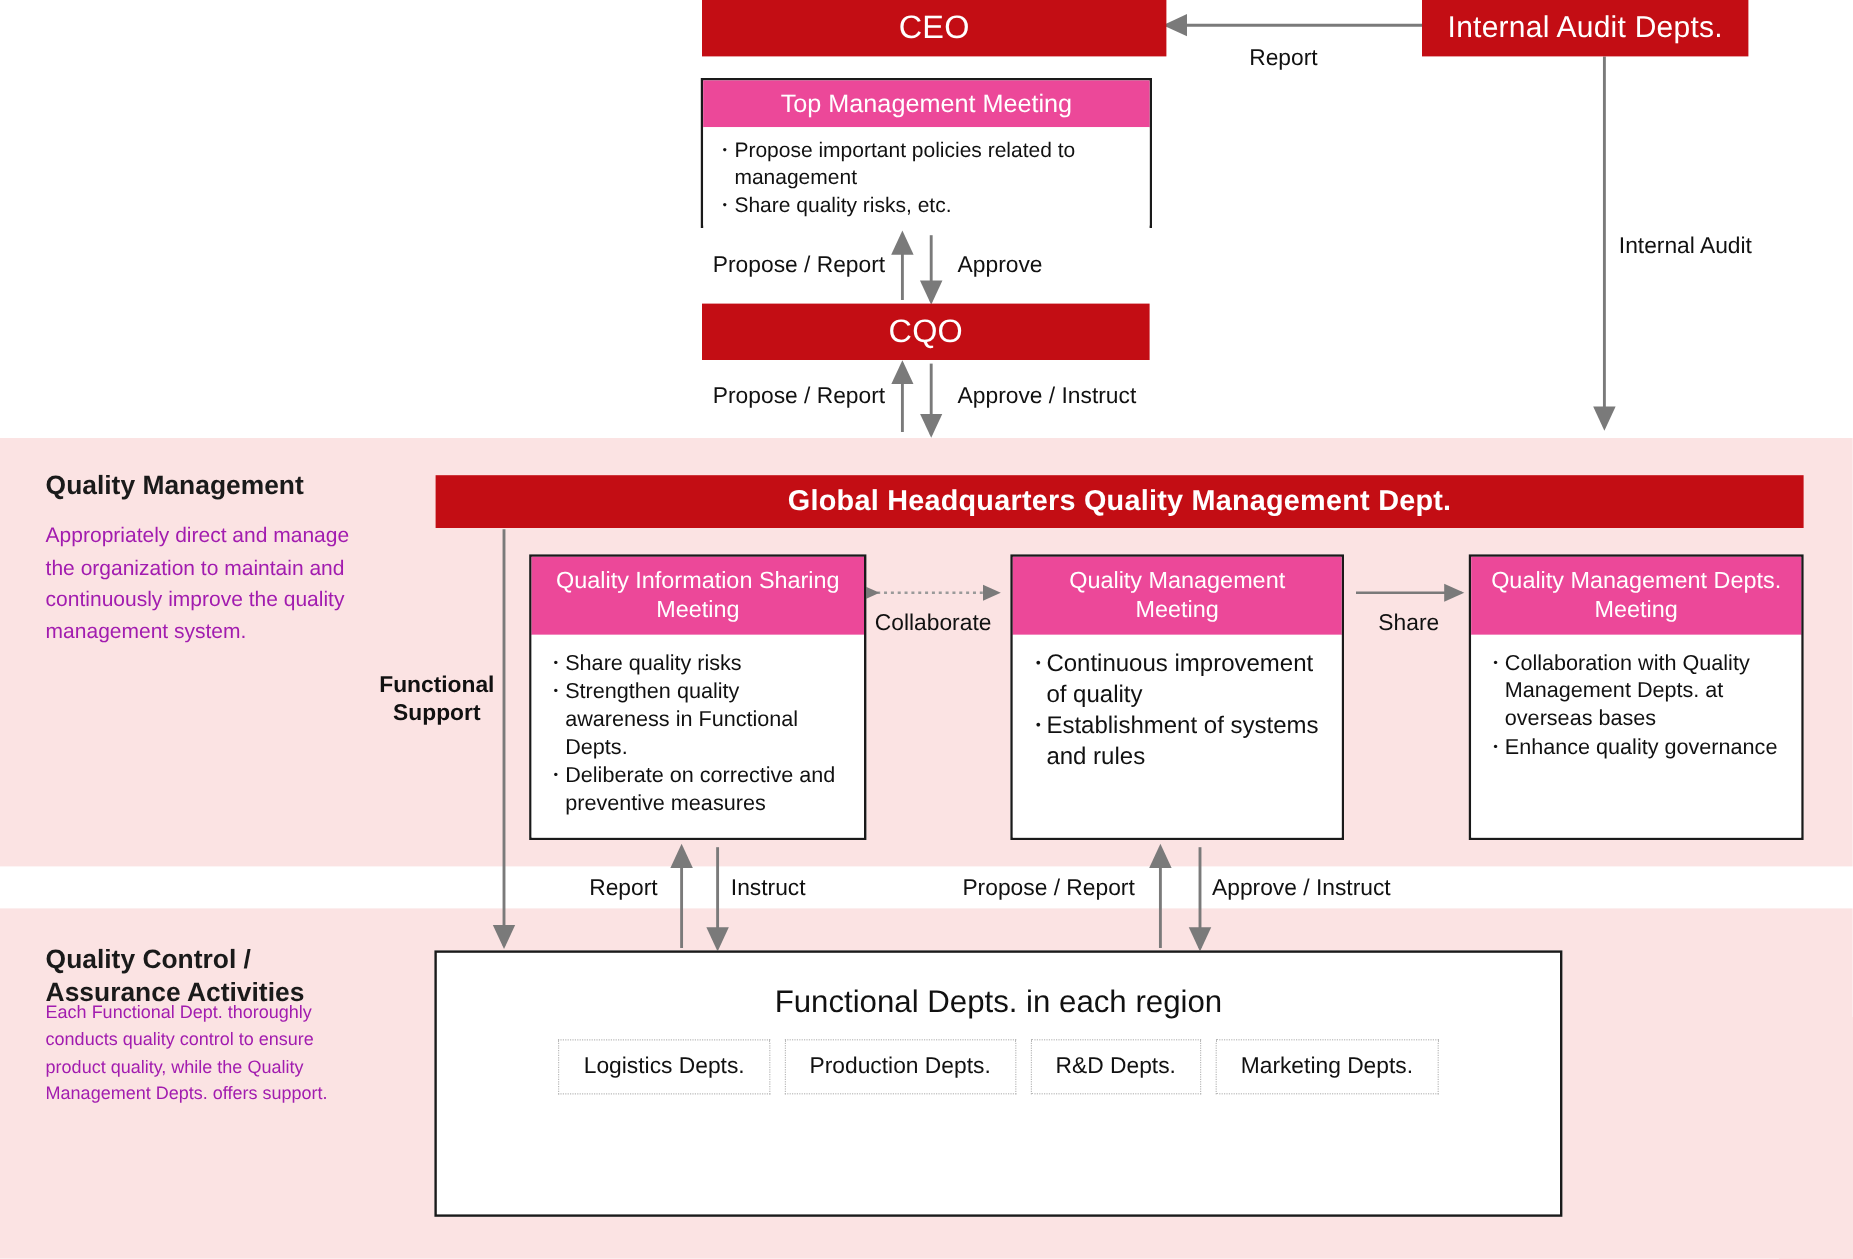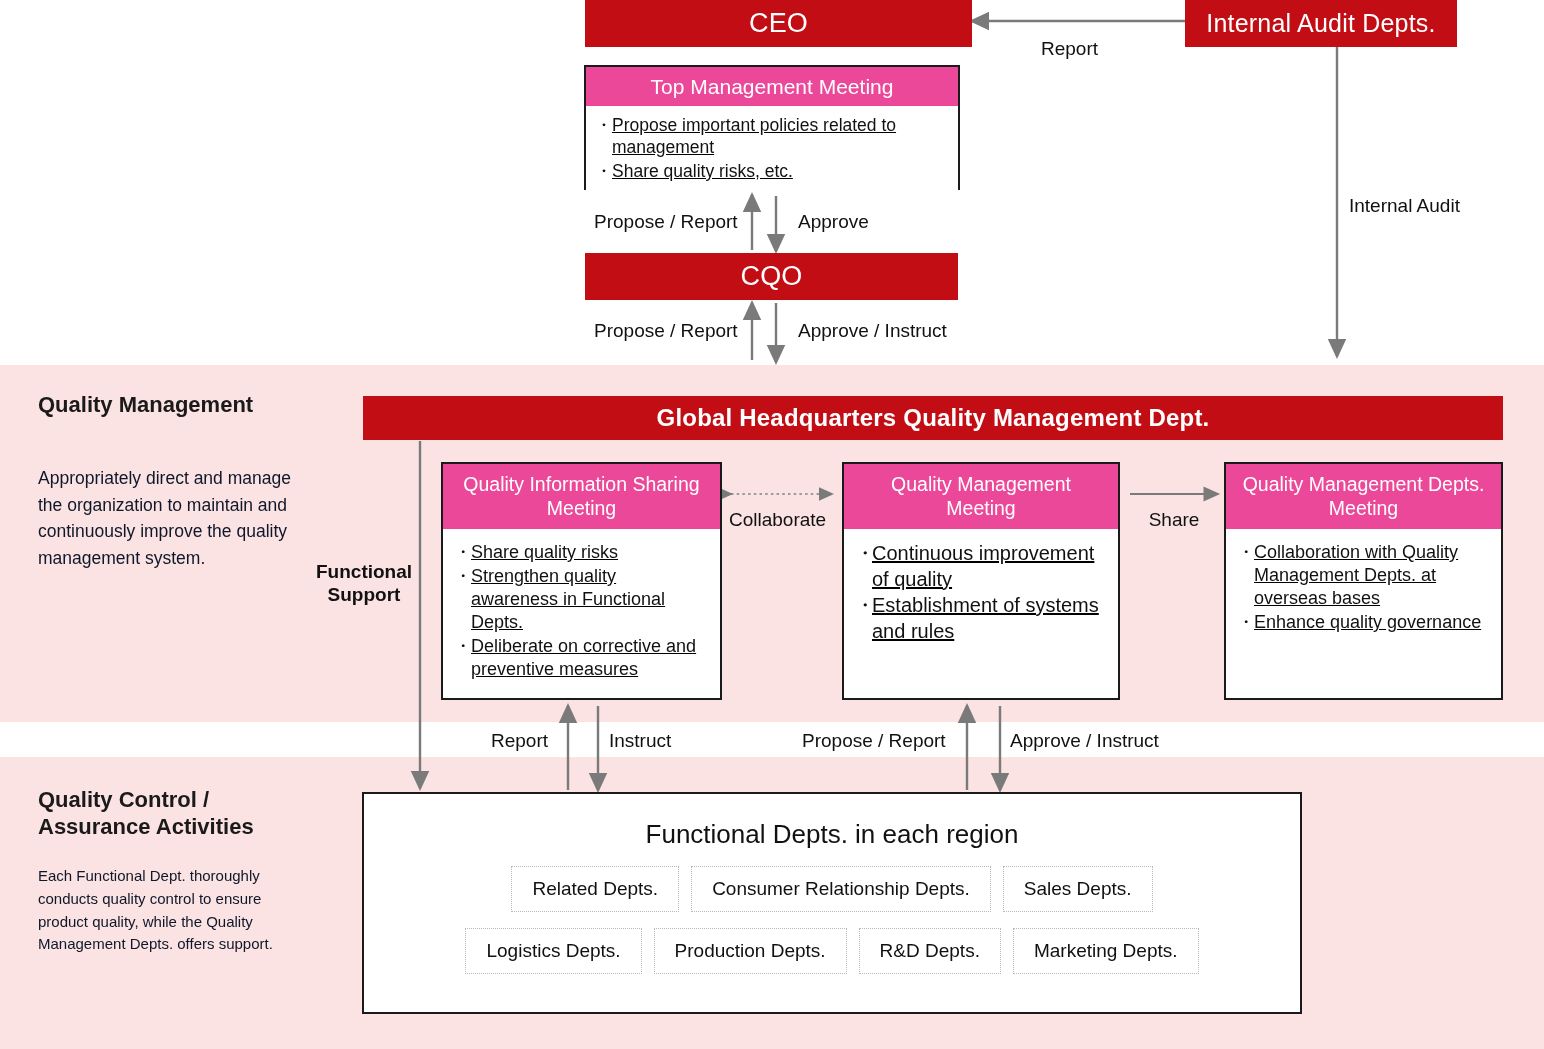--- a/index.html
+++ b/index.html
@@ -26,38 +26,38 @@
     background: #ec4899; color: #fff;
     display: flex; align-items: center; justify-content: center;
     text-align: center; line-height: 1.22;
   }
   .meeting {
     position: absolute; border: 2.5px solid #1a1a1a; background: #fff;
     display: flex; flex-direction: column;
   }
   .meeting .black-head { flex: 0 0 auto; }
   .meeting .body {
-    flex: 1 1 auto; background: #fff; padding: 12px 14px 10px 14px; text-decoration: underline;
+    flex: 1 1 auto; background: #fff; padding: 12px 14px 10px 14px;
   }
   ul.bul { list-style: none; }
   ul.bul li {
     position: relative; padding-left: 14px; line-height: 1.28;
     margin-bottom: 1px; color: #111;
   }
   ul.bul li:before {
     content: "\30FB"; position: absolute; left: -3px; top: 0;
   }
 
   
   .lbl {
     position: absolute; color: #111; white-space: pre-line;
     line-height: 1.22;
   }
   .side-title { position: absolute; font-weight: bold; color: #1a1a1a; line-height: 1.24; }
-  .side-body  { position: absolute; color: #0f172a; line-height: 1.52; margin-top: 32px; }
+  .side-body  { position: absolute; color: #a21caf; line-height: 1.52; }
 
   
   #wires { position: absolute; left: 0; top: 0; width: 1544px; height: 1049px; pointer-events: none; }
 
   
   #fd-box {
     position: absolute; left: 362px; top: 792px; width: 940px; height: 222px;
     background: #fff; border: 2.5px solid #1a1a1a;
   }
   #fd-title { text-align: center; margin-top: 25px; font-size: 26px; color: #111; }
@@ -185,25 +185,20 @@
   <div class="lbl" style="left:802px; top:729px; font-size:19px;">Propose / Report</div>
   <div class="lbl" style="left:1010px; top:729px; font-size:19px;">Approve / Instruct</div>
 
   <div class="side-title" style="left:38px; top:786px; width:300px; font-size:22px; white-space:pre-line;">Quality Control /
 Assurance Activities</div>
   <div class="side-body" style="left:38px; top:833px; width:262px; font-size:15px;">Each Functional Dept. thoroughly conducts quality control to ensure product quality, while the Quality Management Depts. offers support.</div>
 
   <div id="fd-box">
     <div id="fd-title">Functional Depts. in each region</div>
 
-    <div class="dept-row">
-      <div class="dept-chip">Related Depts.</div>
-      <div class="dept-chip">Consumer Relationship Depts.</div>
-      <div class="dept-chip">Sales Depts.</div>
-    </div>
 
     <div class="dept-row">
       <div class="dept-chip">Logistics Depts.</div>
       <div class="dept-chip">Production Depts.</div>
       <div class="dept-chip">R&amp;D Depts.</div>
       <div class="dept-chip">Marketing Depts.</div>
     </div>
   </div>
 
 </div>

